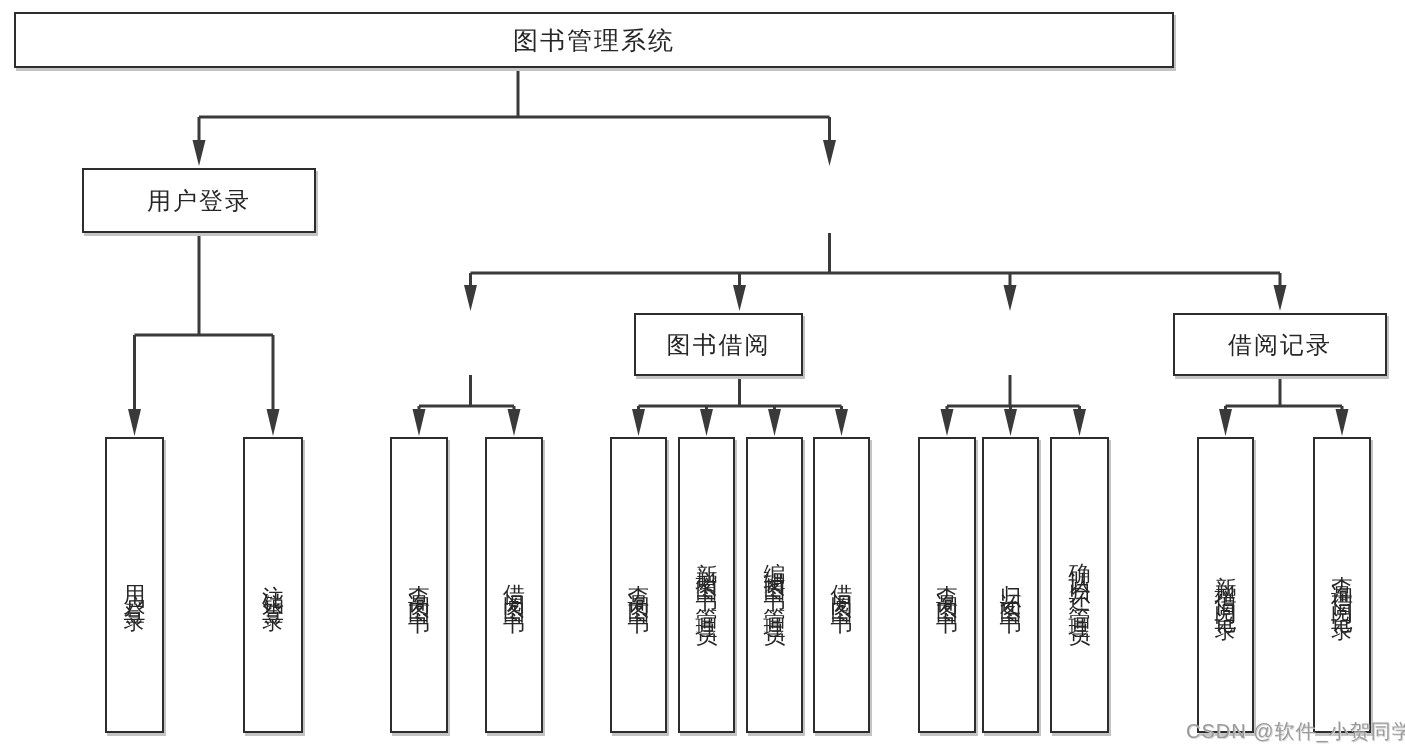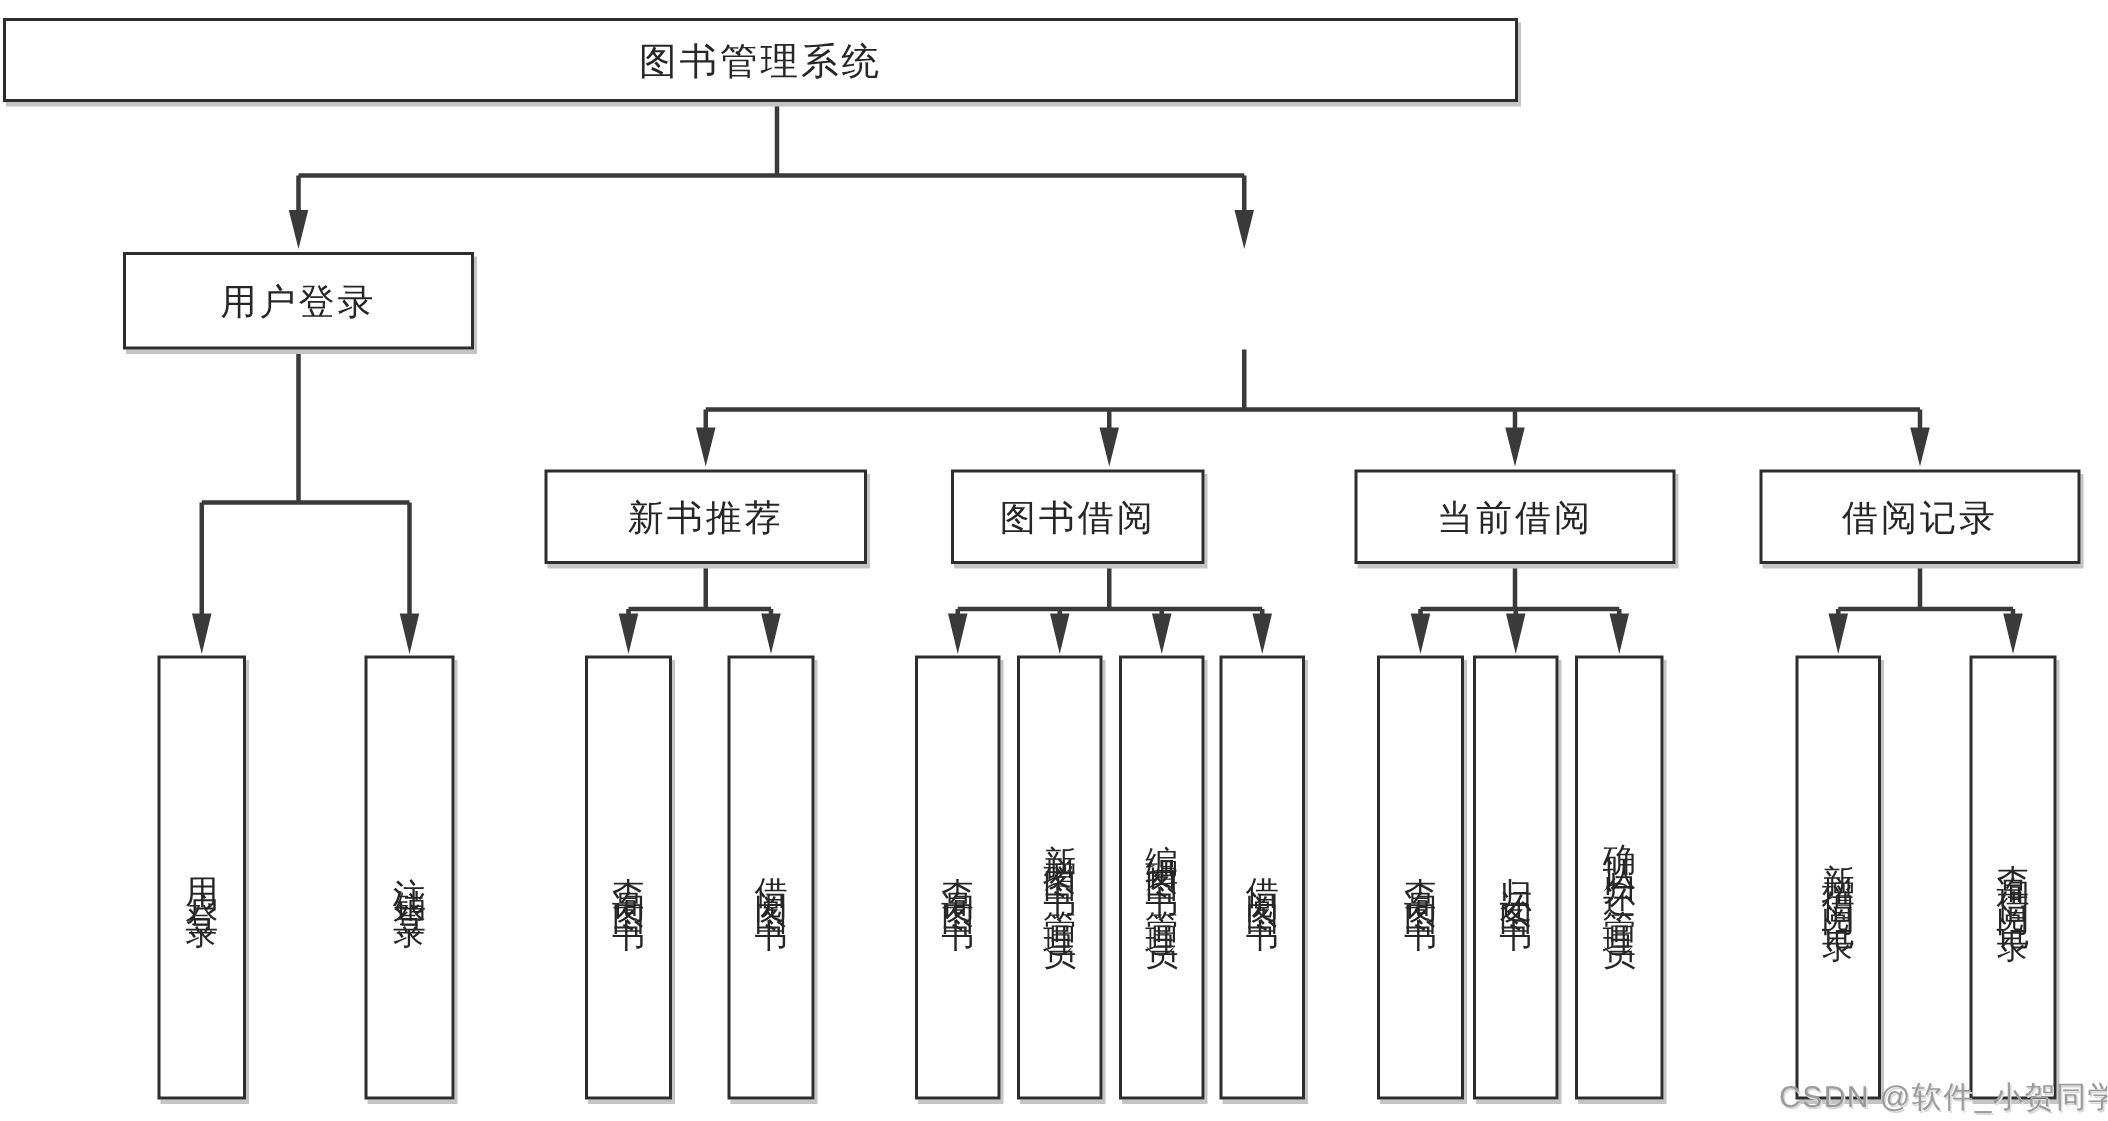--- a/index.html
+++ b/index.html
@@ -92,36 +92,30 @@
       <polygon points="768,409 781,409 774.5,436"></polygon>
       <polygon points="835,409 848,409 841.5,436"></polygon>
       <polygon points="940.5,409 953.5,409 947,436"></polygon>
       <polygon points="1004,409 1017,409 1010.5,436"></polygon>
       <polygon points="1073,409 1086,409 1079.5,436"></polygon>
       <polygon points="1219,409 1232,409 1225.5,436"></polygon>
       <polygon points="1335.5,409 1348.5,409 1342,436"></polygon>
     </g>
   </svg>
 
-  <div class="node h root" style="left:2px; top:12px; width:1010px; height:56px;">
+  <div class="node h root" style="left:14px; top:12px; width:1160px; height:56px;">
     <span>图书管理系统</span>
   </div>
 
   <div class="node h" style="left:82px; top:168px; width:234px; height:65px;">
     <span>用户登录</span>
   </div>
 
-  <div class="node h" style="left:363px; top:313px; width:215px; height:63px;">
-    <span>新书推荐</span>
-  </div>
   <div class="node h" style="left:634px; top:313px; width:169px; height:63px;">
     <span>图书借阅</span>
-  </div>
-  <div class="node h" style="left:903px; top:313px; width:214px; height:63px;">
-    <span>当前借阅</span>
   </div>
   <div class="node h" style="left:1173px; top:313px; width:214px; height:63px;">
     <span>借阅记录</span>
   </div>
 
   <div class="node v" style="left:105px; top:437px; width:59px; height:296px;">
     <span>用户登录</span>
   </div>
   <div class="node v" style="left:243px; top:437px; width:60px; height:296px;">
     <span>注销登录</span>

